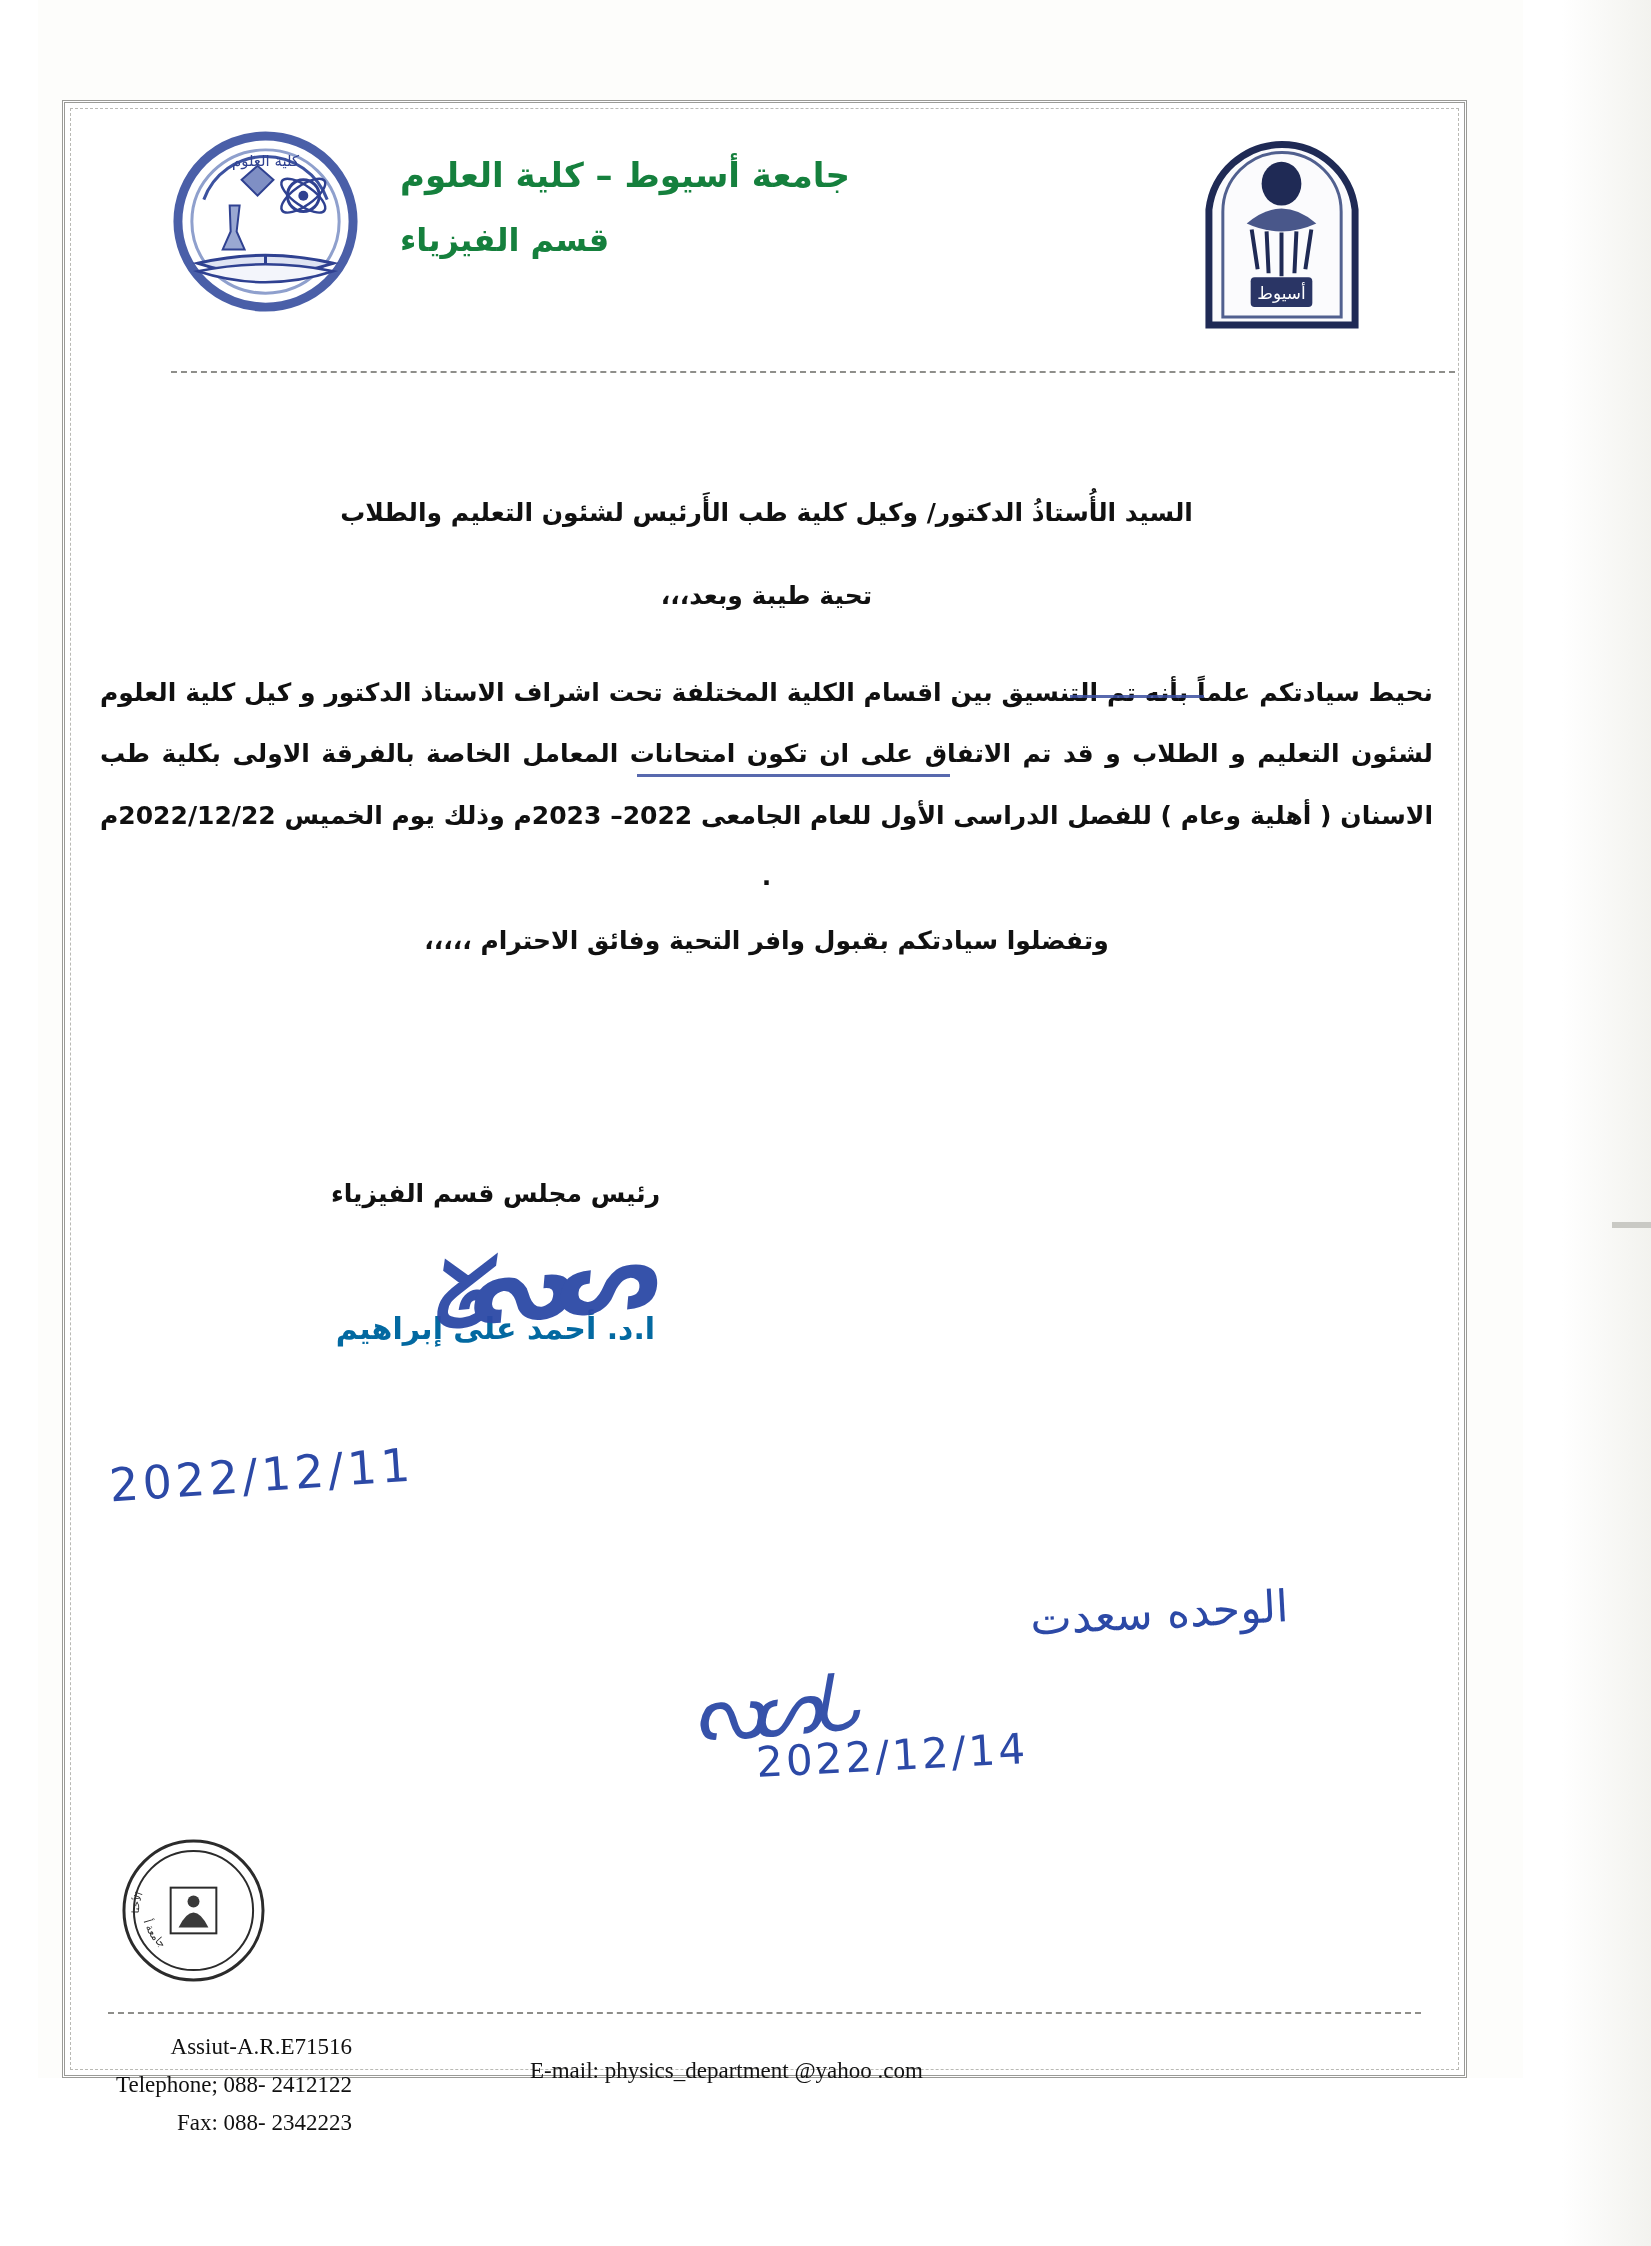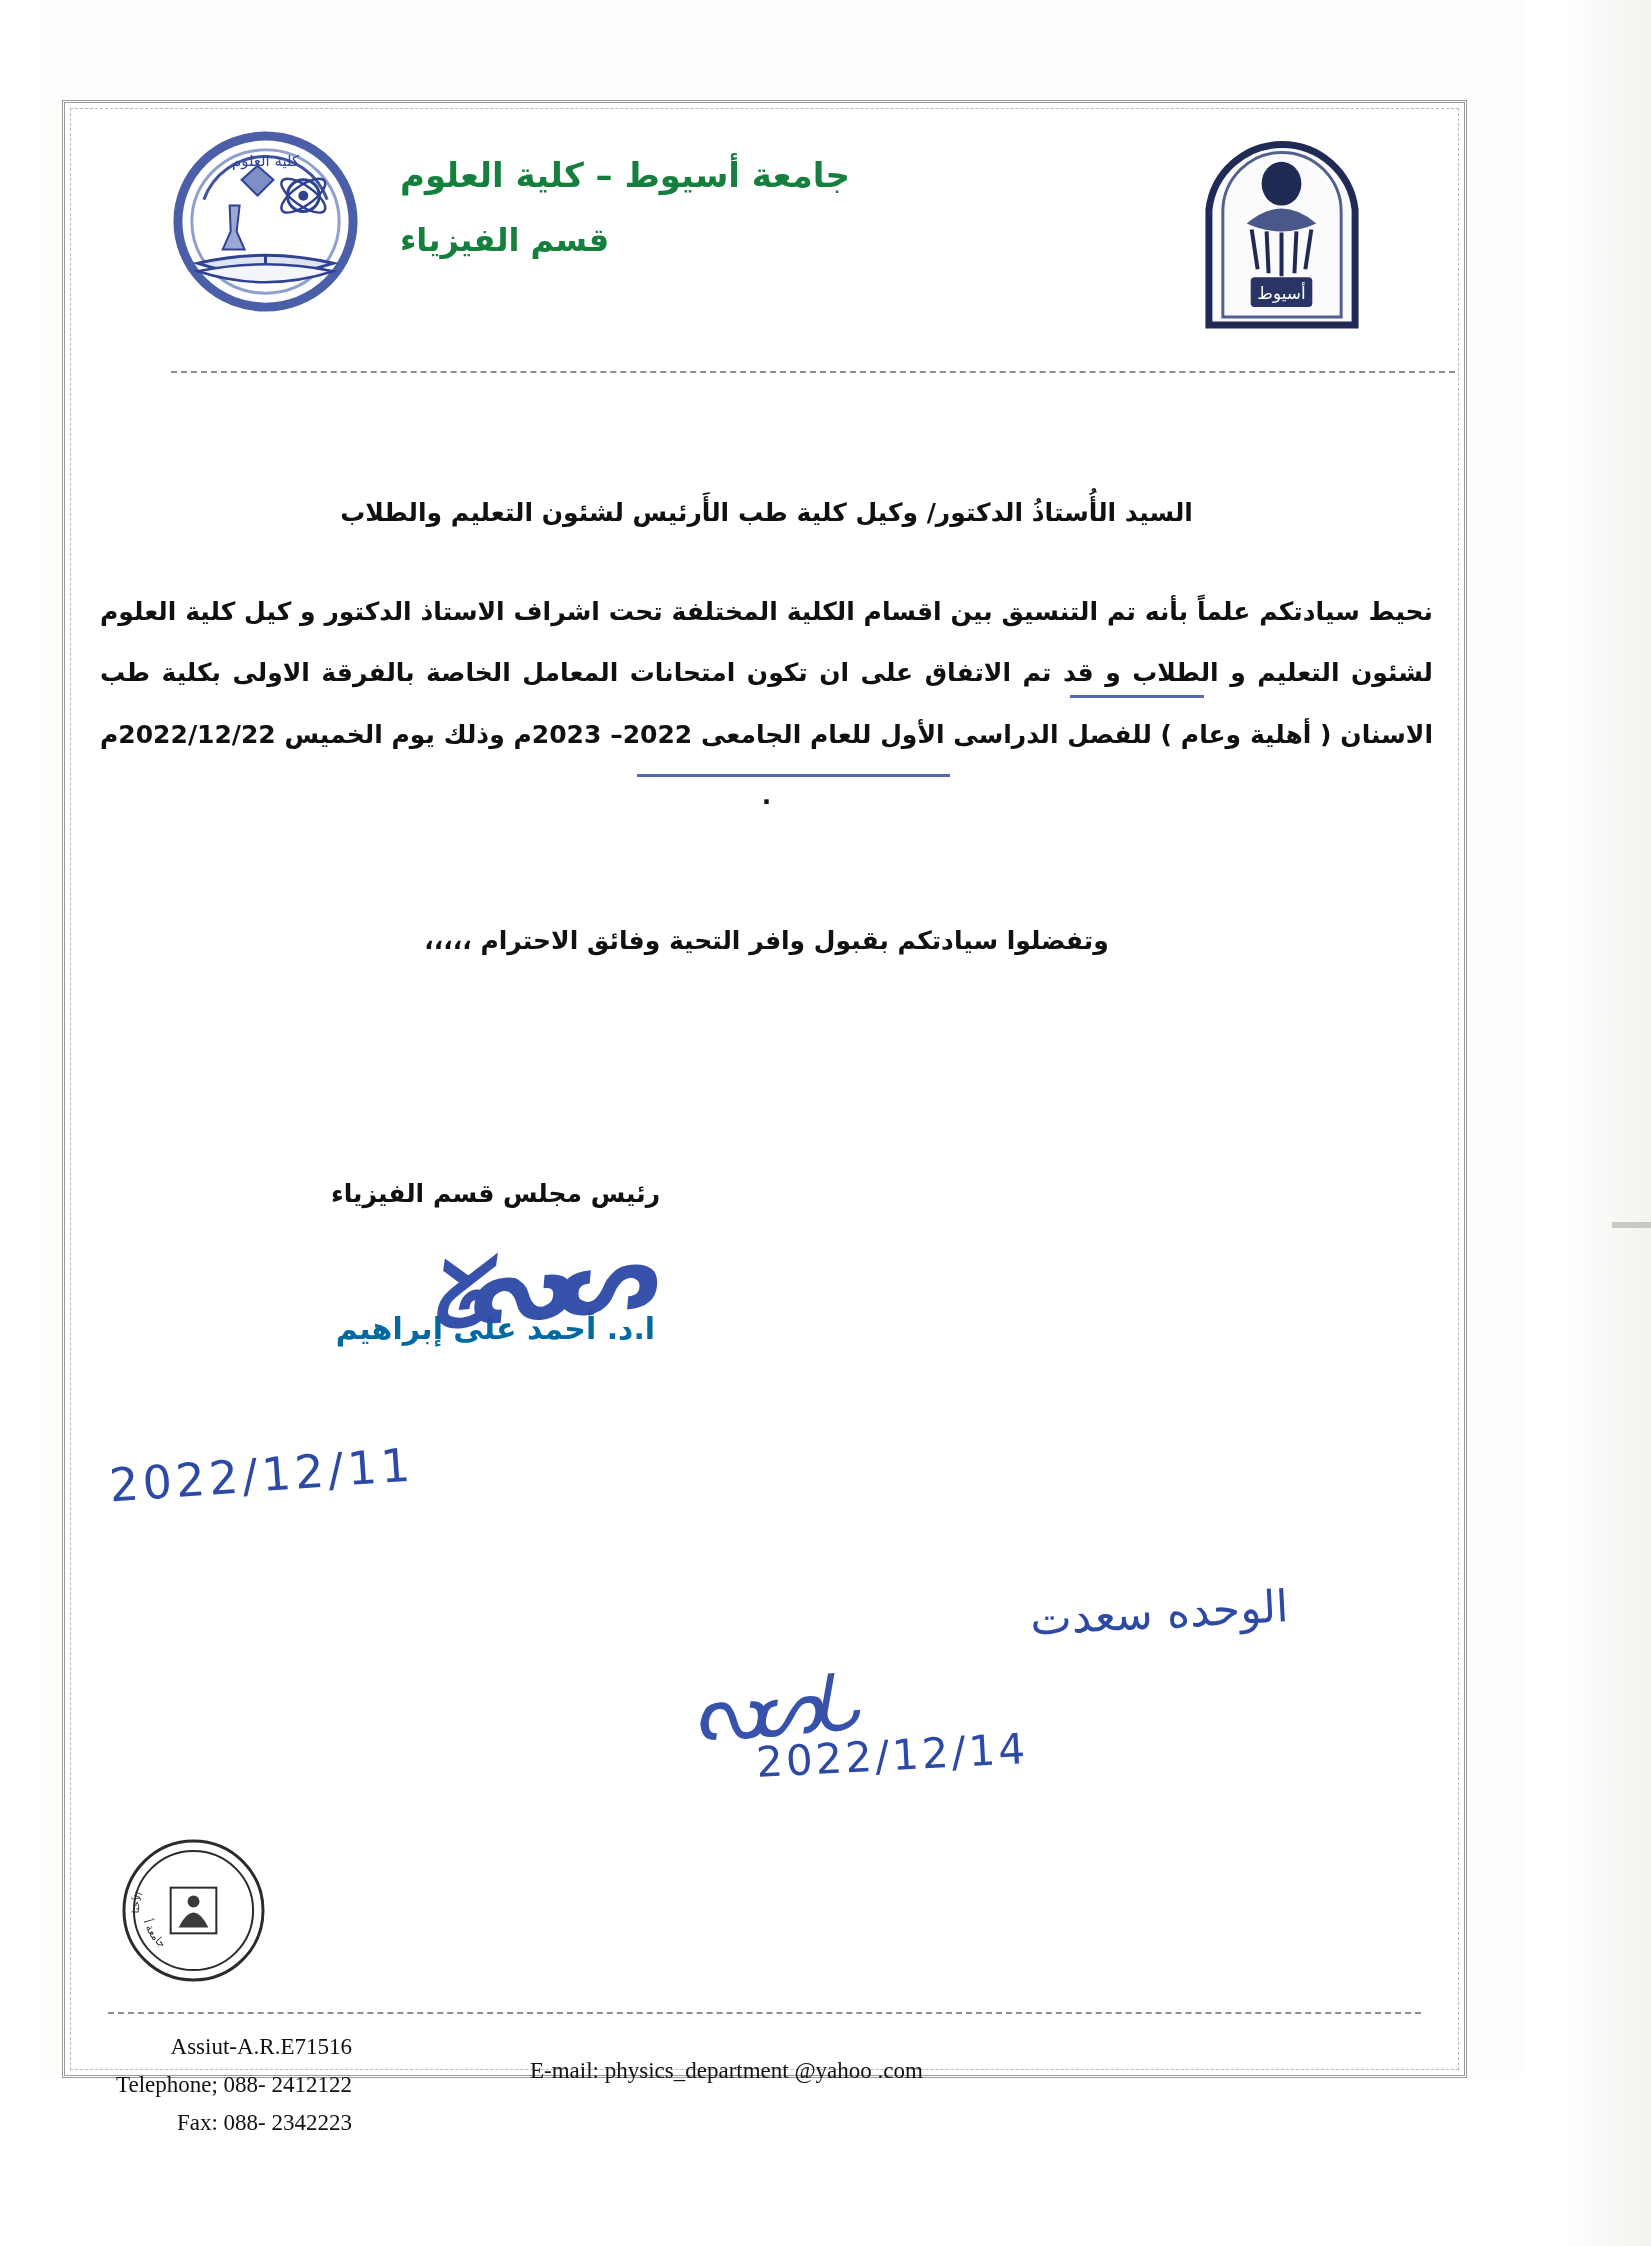--- a/index.html
+++ b/index.html
@@ -304,20 +304,21 @@
     <div class="header-titles">
       <div class="line1">جامعة أسيوط – كلية العلوم</div>
       <div class="line2">قسم الفيزياء</div>
     </div>
 
     <div class="header-rule"></div>
   </div>
 
   <div class="body-text">
     <div class="addressee">السيد الأُستاذُ الدكتور/ وكيل كلية طب الأَرئيس لشئون التعليم والطلاب</div>
+    <div class="greeting">تحية طيبة وبعد،،،</div>
     <div class="para">نحيط سيادتكم علماً بأنه تم التنسيق بين اقسام الكلية المختلفة تحت اشراف الاستاذ الدكتور و كيل كلية العلوم لشئون التعليم و الطلاب و قد تم الاتفاق على ان تكون امتحانات المعامل الخاصة بالفرقة الاولى بكلية طب الاسنان ( أهلية وعام ) للفصل الدراسى الأول للعام الجامعى 2022– 2023م وذلك يوم الخميس 2022/12/22م .</div>
     <div class="closing">وتفضلوا سيادتكم بقبول وافر التحية وفائق الاحترام ،،،،،</div>
   </div>
 
   <div class="pen-underline u1"></div>
   <div class="pen-underline u2"></div>
 
   <div class="sign-block">
     <div class="sign-title">رئيس مجلس قسم الفيزياء</div>
     <div class="sign-name">ا.د. أحمد على إبراهيم</div>

